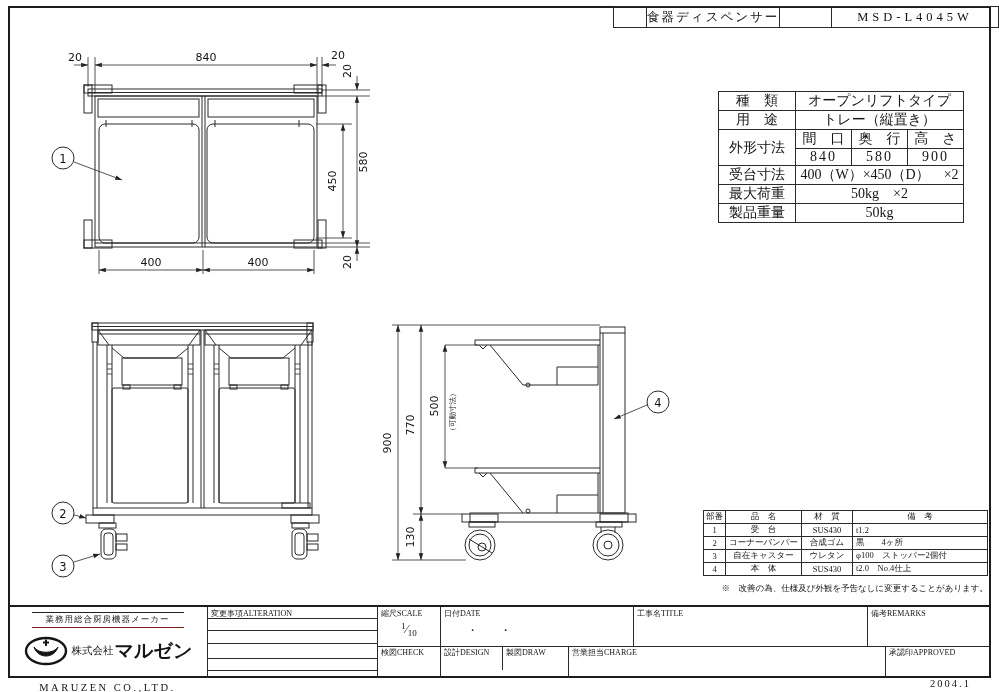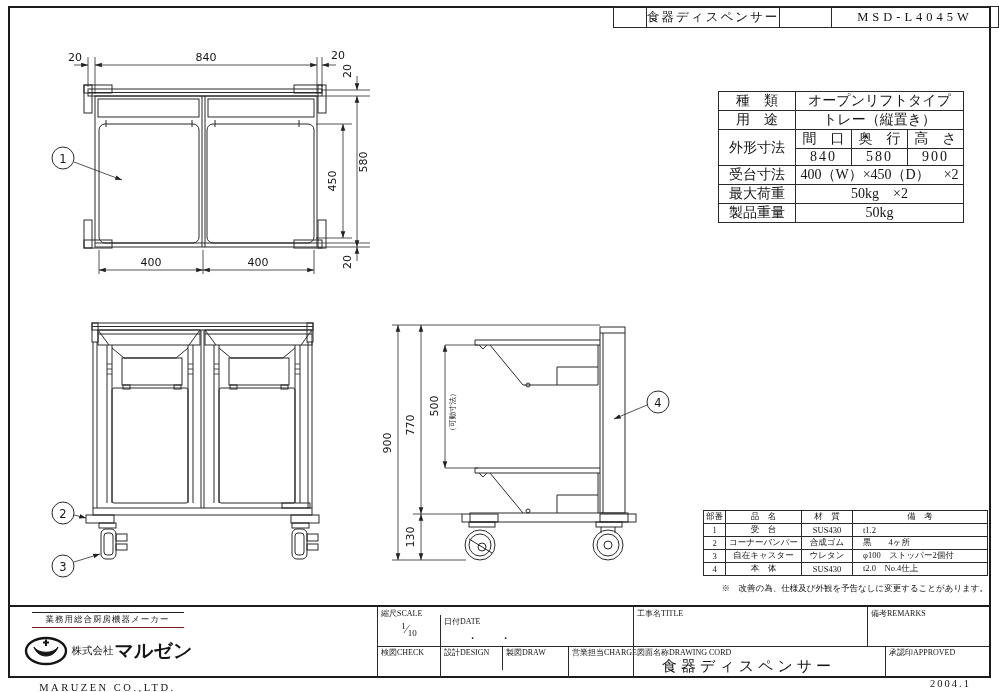--- a/index.html
+++ b/index.html
@@ -14,21 +14,21 @@
   td{border:1px solid #2a2a2a;padding:0;text-align:center;overflow:hidden;white-space:nowrap;
      font-family:"Liberation Serif","DejaVu Serif",serif}
   .hdr-lbl{font-size:8px;letter-spacing:0}
   #header-table{left:613px;top:6px}
   #header-table td.val{font-size:12.5px}
   .ls2{letter-spacing:2px}.ls4{letter-spacing:4px}
   #spec-table{left:718px;top:91px}
   #spec-table td{font-size:14px;height:13px}
   #parts-table{left:703px;top:510px}
   #parts-table td{font-size:8.5px;height:12px}
-  #parts-table td.left{text-align:left;padding-left:10px}
+  #parts-table td.left{text-align:left;padding-left:3px}
   #parts-note{left:700px;top:583px;width:288px;font-size:8.5px;white-space:nowrap;text-align:right}
   
   #title-block{left:8px;top:605px;width:981px;height:71px;border-top:2px solid #1c1c1c}
   .tb-cell{position:absolute;box-sizing:border-box;border-left:1px solid #2a2a2a}
   .tb-lbl{position:absolute;left:3px;top:1px;font-size:8px;white-space:nowrap}
   .tb-val{position:absolute;left:0;right:0;text-align:center}
   .tb-hline{position:absolute;height:0;border-top:1px solid #2a2a2a}
   #company-cell{left:0;top:0;width:199px;height:71px;border-left:none}
   #tagline{margin:5px auto 8px auto;width:152px;border-top:1px solid #222;border-bottom:1px solid #7f1d1d;
            font-size:8.5px;text-align:center;padding:1px 0;letter-spacing:1px}
@@ -393,26 +393,34 @@
         <path d="M-12,-4 C-8,8 8,8 12,-4 C8,3 -8,3 -12,-4 Z" fill="#141414" stroke="#141414" stroke-width="1"></path>
         <line x1="0" y1="-11.5" x2="0" y2="-5" stroke="#141414" stroke-width="2"></line>
         <line x1="-3" y1="-8.5" x2="3" y2="-8.5" stroke="#141414" stroke-width="2"></line>
       </svg>
       <span id="logo-name-prefix">株式会社</span>
       <span id="logo-name">マルゼン</span>
     </div>
     <div id="company-en">MARUZEN CO.,LTD.</div>
   </div>
 
+  <div class="tb-cell" style="left:199px;top:0;width:170px;height:71px">
+    <span class="tb-lbl">変更事項ALTERATION</span>
+    <div class="tb-hline" style="left:0;width:170px;top:11px"></div>
+    <div class="tb-hline" style="left:0;width:170px;top:23px"></div>
+    <div class="tb-hline" style="left:0;width:170px;top:36px"></div>
+    <div class="tb-hline" style="left:0;width:170px;top:51px"></div>
+    <div class="tb-hline" style="left:0;width:170px;top:63px"></div>
+  </div>
 
   <div class="tb-cell" style="left:369px;top:0;width:63px;height:39px">
     <span class="tb-lbl">縮尺SCALE</span>
     <div class="tb-val frac" style="top:14px;font-size:12px"><sup>1</sup>⁄<sub>10</sub></div>
   </div>
-  <div class="tb-cell" style="left:432px;top:8px;width:97px;height:39px">
+  <div class="tb-cell" style="left:432px;top:0;width:97px;height:39px">
     <span class="tb-lbl">日付DATE</span>
     <div class="tb-val" style="top:16px;font-size:11px">・　　・</div>
   </div>
   <div class="tb-cell" style="left:625px;top:0;width:252px;height:39px">
     <span class="tb-lbl">工事名TITLE</span>
   </div>
   <div class="tb-cell" style="left:859px;top:0;width:104px;height:39px">
     <span class="tb-lbl">備考REMARKS</span>
   </div>
 
@@ -423,22 +431,18 @@
   </div>
   <div class="tb-cell" style="left:432px;top:39px;width:62px;height:32px">
     <span class="tb-lbl">設計DESIGN</span>
   </div>
   <div class="tb-cell" style="left:494px;top:39px;width:66px;height:24px">
     <span class="tb-lbl">製図DRAW</span>
   </div>
   <div class="tb-cell" style="left:560px;top:39px;width:65px;height:32px">
     <span class="tb-lbl">営業担当CHARGE</span>
   </div>
-  <div class="tb-cell" style="left:625px;top:39px;width:252px;height:32px">
-    <span class="tb-lbl">図面名称DRAWING CORD</span>
-    <div class="tb-val ls4" style="top:11px;text-align:left;left:28px;font-size:15px">食器ディスペンサー</div>
-  </div>
   <div class="tb-cell" style="left:877px;top:39px;width:104px;height:32px">
     <span class="tb-lbl">承認印APPROVED</span>
   </div>
 </div>
 
 <div class="abs" id="footer-date">2004.1</div>
 
 </body></html>

